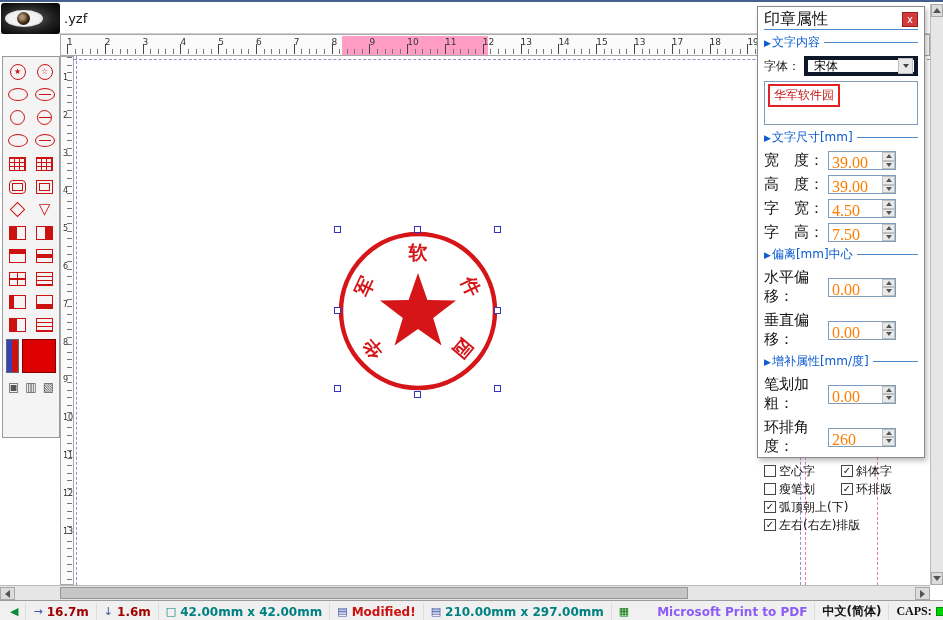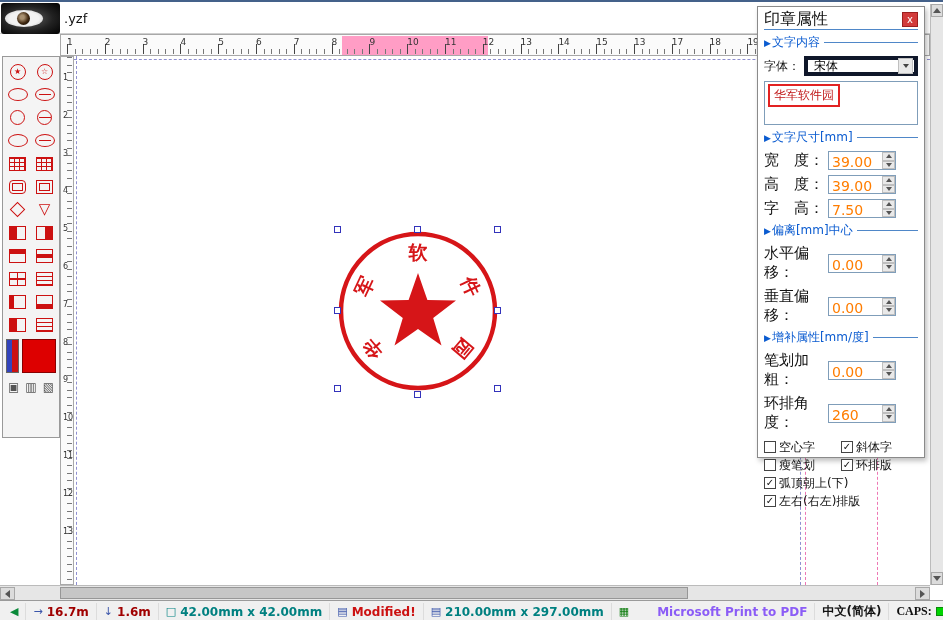--- a/index.html
+++ b/index.html
@@ -71,21 +71,21 @@
   .font-row{display:flex;align-items:center;margin-top:5px;gap:4px;}
   .font-row .lab{font-size:12px;color:#111;}
   .select{flex:1;height:20px;border:4px solid #0f172a;display:flex;align-items:center;justify-content:space-between;padding:0 1px 0 6px;background:#fff;cursor:pointer;}
   .selarrow{width:15px;height:16px;background:#e9e9e9;border:1px solid #bfbfbf;display:flex;align-items:center;justify-content:center;}
   .selarrow::after{content:"";border:3px solid transparent;border-top:4px solid #444;margin-top:3px;}
   .textbox{margin-top:5px;height:44px;border:1px solid #7f9db9;background:#fff;padding:2px 3px;}
   .text-annotation{display:inline-block;border:2px solid #e22222;padding:1px 4px;color:#c01818;font-size:12px;}
   .frow{display:flex;align-items:center;margin-top:5px;}
   .frow .lab{width:64px;font-size:15px;color:#111;}
   .spin{width:68px;height:19px;border:1px solid #7f9db9;display:flex;background:#fff;}
-  .spin .val{flex:1;color:#ff7d00;font-size:14px;padding:2px 0 0 3px;}
+  .spin .val{flex:1;color:#ff7d00;font-size:16px;padding:2px 0 0 3px;font-family:Liberation Serif, serif;}
   .spin .btns{width:13px;display:flex;flex-direction:column;}
   .spin .btns div{flex:1;background:#e9e9e9;border:1px solid #bfbfbf;display:flex;align-items:center;justify-content:center;cursor:pointer;}
   .spin .u::after{content:"";border:3px solid transparent;border-bottom:4px solid #555;margin-top:-3px;}
   .spin .d::after{content:"";border:3px solid transparent;border-top:4px solid #555;margin-bottom:-3px;}
   .cbgrid{margin-top:6px;display:flex;flex-wrap:wrap;}
   .cb{display:flex;align-items:center;gap:3px;font-size:12px;height:18px;cursor:pointer;color:#111;}
   .cb.half{width:50%;}
   .cb.full{width:100%;}
   .cbbox{width:12px;height:12px;border:1px solid #444;background:#fff;font-size:10px;line-height:10px;text-align:center;color:#111;flex:none;}
 
@@ -315,20 +315,30 @@
           <span class="lab">高　度：</span>
           <div class="spin">
             <span class="val">39.00</span>
             <div class="btns">
               <div class="u"></div>
               <div class="d"></div>
             </div>
           </div>
         </div>
         <div class="frow">
+          <span class="lab">字　宽：</span>
+          <div class="spin">
+            <span class="val">4.50</span>
+            <div class="btns">
+              <div class="u"></div>
+              <div class="d"></div>
+            </div>
+          </div>
+        </div>
+        <div class="frow">
           <span class="lab">字　高：</span>
           <div class="spin">
             <span class="val">7.50</span>
             <div class="btns">
               <div class="u"></div>
               <div class="d"></div>
             </div>
           </div>
         </div>
       </div>

